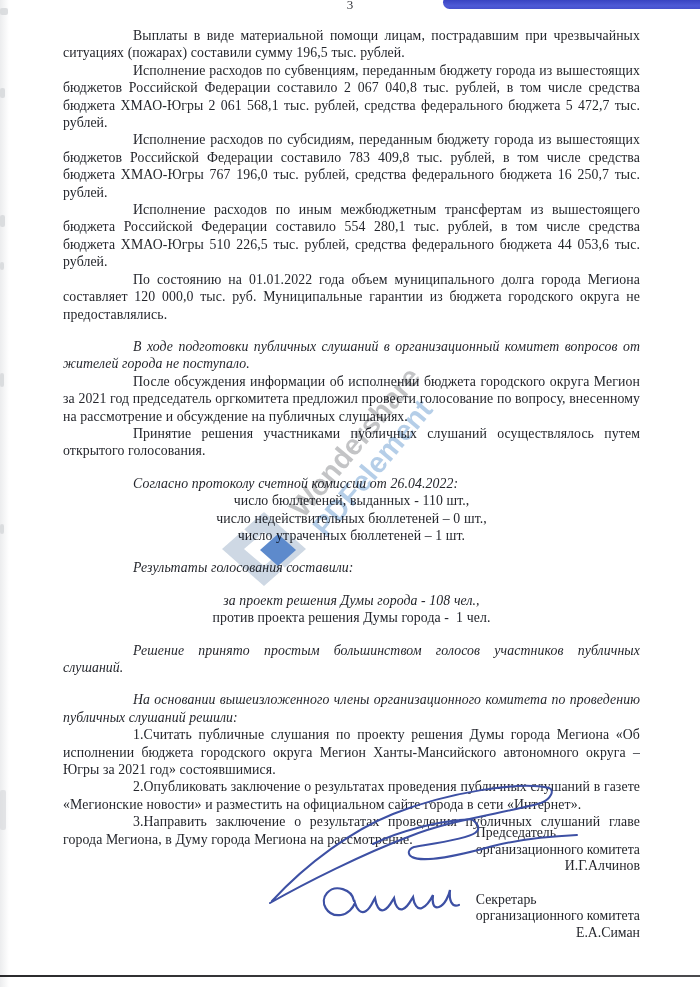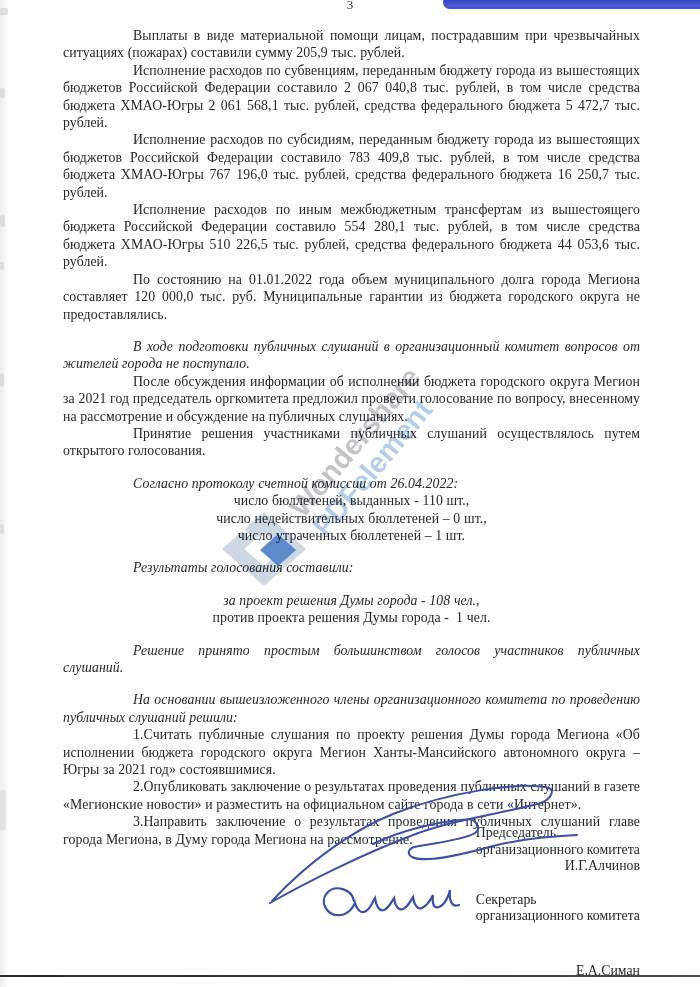--- a/index.html
+++ b/index.html
@@ -42,21 +42,21 @@
   .doc-text p{margin:0;}
   .p-indent{text-indent:70px;text-align:justify;}
   .p-plain{text-indent:0;text-align:center;}
   .p-gap{margin-top:15px !important;font-style:italic;}
 
   .sig-block{
     position:absolute;left:63px;top:825px;width:577px;
     font-size:13.8px;line-height:16.5px;
   }
   .sig-row{display:flex;justify-content:space-between;align-items:flex-end;flex-direction:column;}
-  .sig-row + .sig-row{margin-top:17px;gap:38px;}
+  .sig-row + .sig-row{margin-top:17px;}
   .sig-title{white-space:pre-line;}
   .sig-name{text-align:right;}
 
   
   .watermark{position:absolute;inset:0;pointer-events:none;}
   .wm-text{
     position:absolute;left:262px;top:396px;width:252px;
     transform:rotate(-50deg);
     font-family:"Liberation Sans","DejaVu Sans",sans-serif;
     font-weight:700;font-size:29px;line-height:30px;
@@ -86,21 +86,21 @@
   <div class="smudge" style="left:0;top:262px;width:4px;height:8px;"></div>
   <div class="smudge" style="left:0;top:373px;width:4px;height:14px;"></div>
   <div class="smudge" style="left:0;top:524px;width:4px;height:10px;"></div>
   <div class="smudge" style="left:0;top:790px;width:6px;height:40px;opacity:.6;"></div>
 
   <div class="toolbar-frag"></div>
 
   <div class="page-number">3</div>
 
   <div class="doc-text">
-      <p class="p-indent">Выплаты в виде материальной помощи лицам, пострадавшим при чрезвычайных ситуациях (пожарах) составили сумму 205,9 тыс. рублей.</p>
+      <p class="p-indent">Выплаты в виде материальной помощи лицам, пострадавшим при чрезвычайных ситуациях (пожарах) составили сумму 196,5 тыс. рублей.</p>
       <p class="p-indent">Исполнение расходов по субвенциям, переданным бюджету города из вышестоящих бюджетов Российской Федерации составило 2 067 040,8 тыс. рублей, в том числе средства бюджета ХМАО-Югры 2 061 568,1 тыс. рублей, средства федерального бюджета 5 472,7 тыс. рублей.</p>
       <p class="p-indent">Исполнение расходов по субсидиям, переданным бюджету города из вышестоящих бюджетов Российской Федерации составило 783 409,8 тыс. рублей, в том числе средства бюджета ХМАО-Югры 767 196,0 тыс. рублей, средства федерального бюджета 16 250,7 тыс. рублей.</p>
       <p class="p-indent">Исполнение расходов по иным межбюджетным трансфертам из вышестоящего бюджета Российской Федерации составило 554 280,1 тыс. рублей, в том числе средства бюджета ХМАО-Югры 510 226,5 тыс. рублей, средства федерального бюджета 44 053,6 тыс. рублей.</p>
       <p class="p-indent">По состоянию на 01.01.2022 года объем муниципального долга города Мегиона составляет 120 000,0 тыс. руб. Муниципальные гарантии из бюджета городского округа не предоставлялись.</p>
       <p class="p-indent p-gap">В ходе подготовки публичных слушаний в организационный комитет вопросов от жителей города не поступало.</p>
       <p class="p-indent">После обсуждения информации об исполнении бюджета городского округа Мегион за 2021 год председатель оргкомитета предложил провести голосование по вопросу, внесенному на рассмотрение и обсуждение на публичных слушаниях.</p>
       <p class="p-indent">Принятие решения участниками публичных слушаний осуществлялось путем открытого голосования.</p>
       <p class="p-indent p-gap">Согласно протоколу счетной комиссии от 26.04.2022:</p>
       <p class="p-plain">число бюллетеней, выданных - 110 шт.,</p>
       <p class="p-plain">число недействительных бюллетеней – 0 шт.,</p>

